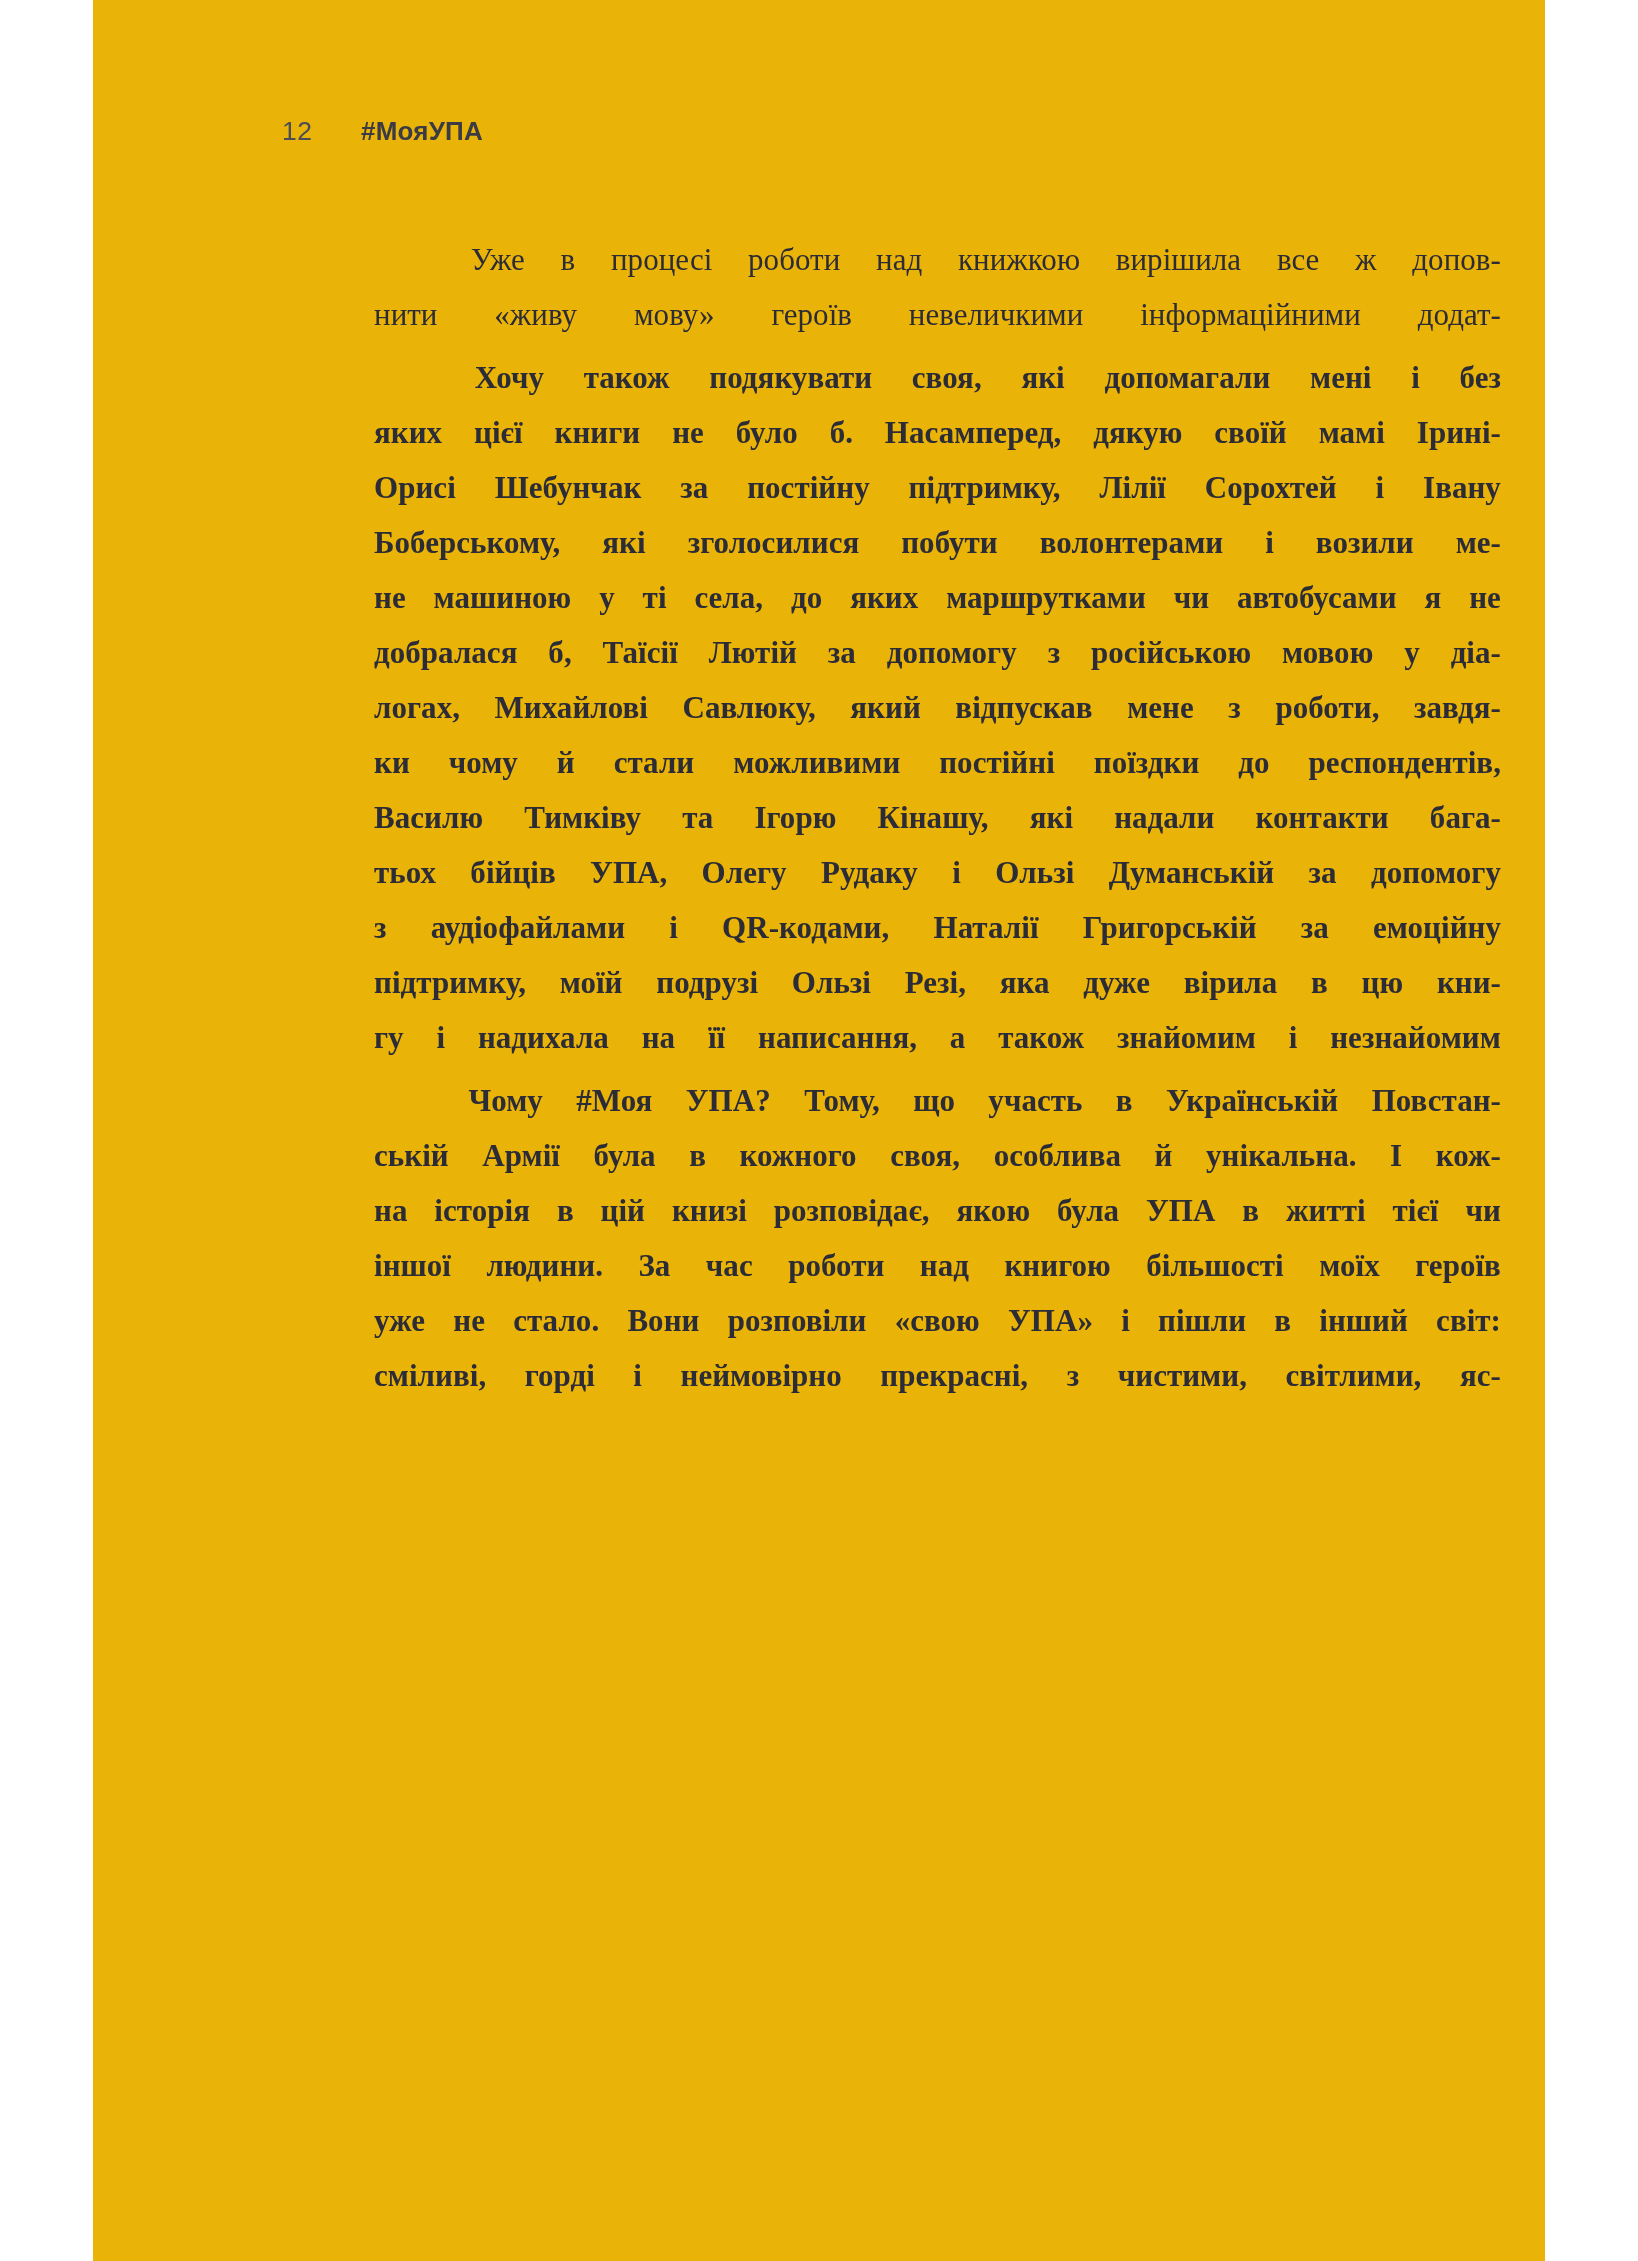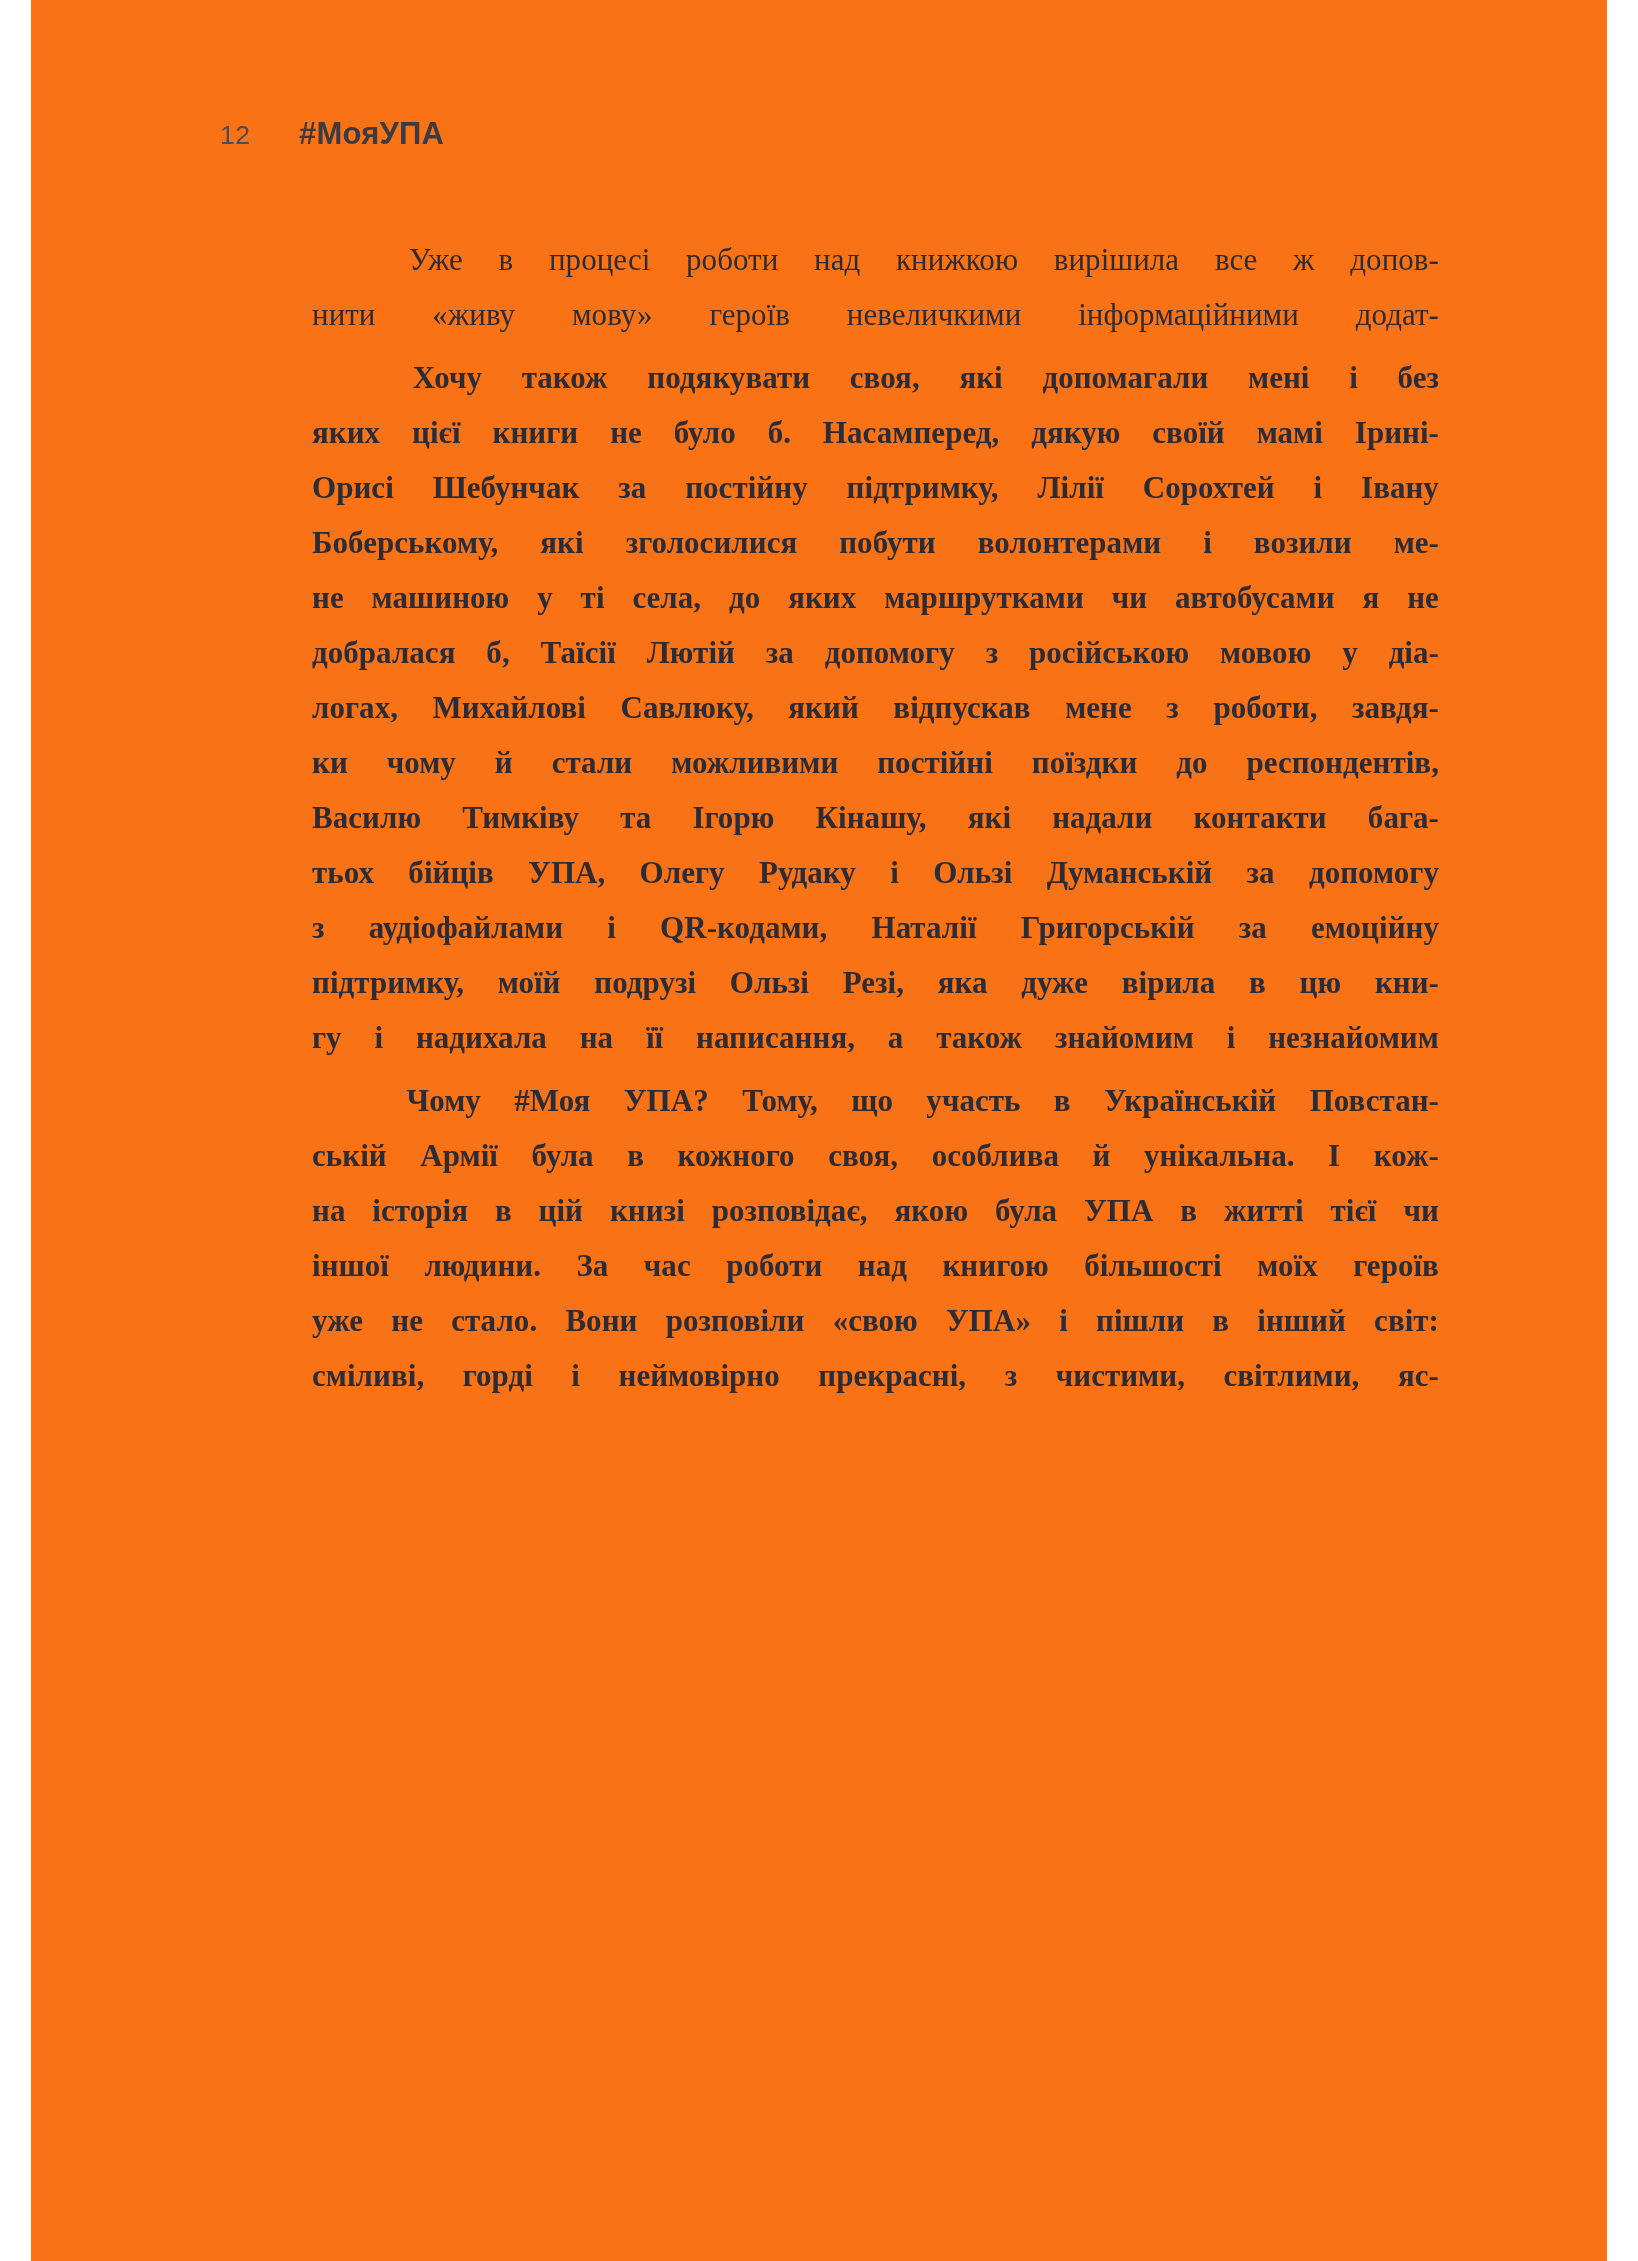--- a/index.html
+++ b/index.html
@@ -10,24 +10,24 @@
   }
 
   body {
     font-family: "Liberation Serif", "DejaVu Serif", serif;
     color: #2a2a33;
     -webkit-font-smoothing: antialiased;
   }
 
   .page {
     position: relative;
-    width: 1576px;
+    width: 1452px;
     height: 2261px;
     margin: 0 auto;
-    background: #f97316;
+    background: #eab308;
     box-sizing: border-box;
     overflow: hidden;
   }
 
   
   .running-header {
     position: absolute;
     top: 116px;
     left: 189px;
     display: flex;
@@ -41,21 +41,21 @@
     font-size: 26.5px;
     font-weight: 400;
     letter-spacing: 0.4px;
     color: #4c4c57;
     width: 79px;
     display: inline-block;
   }
 
   .header-title {
     font-family: "Liberation Sans", "DejaVu Sans", sans-serif;
-    font-size: 31px;
+    font-size: 26px;
     font-weight: 700;
     letter-spacing: 0.2px;
     color: #3b3b45;
   }
 
   
   .text-block {
     position: absolute;
     top: 224px;
     left: 273px;

